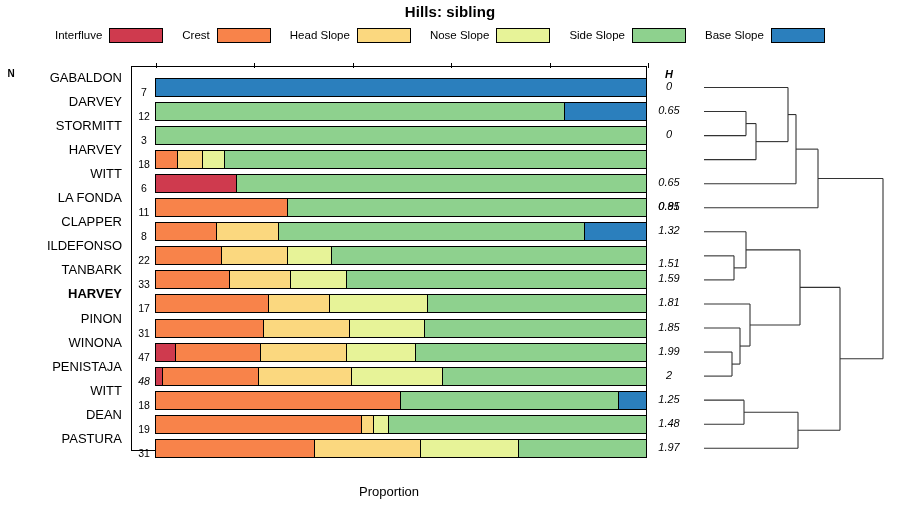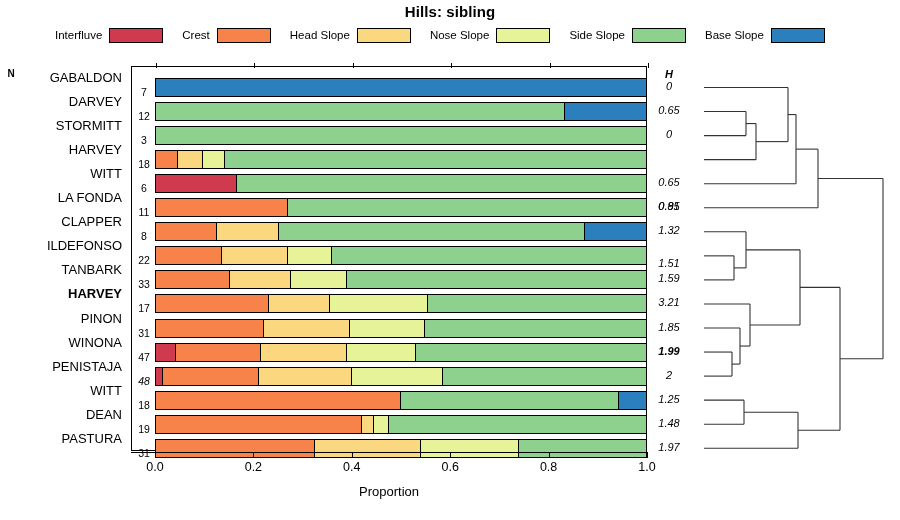--- a/index.html
+++ b/index.html
@@ -192,39 +192,39 @@
       <div class="ncell" style="left: 133px; top: 278.4px;">33</div>
       <div class="hcell" style="top: 272.4px;">1.59</div>
       <div class="bar" style="left: 155px; top: 270.4px; width: 492px;">
         <div class="seg" style="width: 15%; background: rgb(248, 131, 74);"></div>
         <div class="seg" style="width: 12.5%; background: rgb(251, 216, 127);"></div>
         <div class="seg" style="width: 11.5%; background: rgb(231, 243, 152);"></div>
         <div class="seg" style="width: 61%; background: rgb(142, 209, 142);"></div>
       </div>
       <div class="ylab bold" style="left: 0px; top: 286.45px; width: 122px;">HARVEY</div>
       <div class="ncell" style="left: 133px; top: 302.45px;">17</div>
-      <div class="hcell" style="top: 296.45px;">3.21</div>
+      <div class="hcell" style="top: 296.45px;">1.81</div>
       <div class="bar" style="left: 155px; top: 294.45px; width: 492px;">
         <div class="seg" style="width: 23%; background: rgb(248, 131, 74);"></div>
         <div class="seg" style="width: 12.5%; background: rgb(251, 216, 127);"></div>
         <div class="seg" style="width: 20%; background: rgb(231, 243, 152);"></div>
         <div class="seg" style="width: 44.5%; background: rgb(142, 209, 142);"></div>
       </div>
       <div class="ylab" style="left: 0px; top: 310.5px; width: 122px;">PINON</div>
       <div class="ncell" style="left: 133px; top: 326.5px;">31</div>
       <div class="hcell" style="top: 320.5px;">1.85</div>
       <div class="bar" style="left: 155px; top: 318.5px; width: 492px;">
         <div class="seg" style="width: 22%; background: rgb(248, 131, 74);"></div>
         <div class="seg" style="width: 17.5%; background: rgb(251, 216, 127);"></div>
         <div class="seg" style="width: 15.5%; background: rgb(231, 243, 152);"></div>
         <div class="seg" style="width: 45%; background: rgb(142, 209, 142);"></div>
       </div>
       <div class="ylab" style="left: 0px; top: 334.55px; width: 122px;">WINONA</div>
       <div class="ncell" style="left: 133px; top: 350.55px;">47</div>
-      <div class="hcell" style="top: 344.55px; font-weight: bold;">1.99</div>
+      <div class="hcell" style="top: 344.55px;">1.99</div>
       <div class="bar" style="left: 155px; top: 342.55px; width: 492px;">
         <div class="seg" style="width: 4%; background: rgb(207, 58, 78);"></div>
         <div class="seg" style="width: 17.5%; background: rgb(248, 131, 74);"></div>
         <div class="seg" style="width: 17.5%; background: rgb(251, 216, 127);"></div>
         <div class="seg" style="width: 14%; background: rgb(231, 243, 152);"></div>
         <div class="seg" style="width: 47%; background: rgb(142, 209, 142);"></div>
       </div>
       <div class="ylab" style="left: 0px; top: 358.6px; width: 122px;">PENISTAJA</div>
       <div class="ncell" style="left: 133px; top: 374.6px; font-style: italic;">48</div>
       <div class="hcell" style="top: 368.6px;">2</div>
@@ -256,35 +256,20 @@
       <div class="ncell" style="left: 133px; top: 446.75px;">31</div>
       <div class="hcell" style="top: 440.75px;">1.97</div>
       <div class="bar" style="left: 155px; top: 438.75px; width: 492px;">
         <div class="seg" style="width: 32.5%; background: rgb(248, 131, 74);"></div>
         <div class="seg" style="width: 21.5%; background: rgb(251, 216, 127);"></div>
         <div class="seg" style="width: 20%; background: rgb(231, 243, 152);"></div>
         <div class="seg" style="width: 26%; background: rgb(142, 209, 142);"></div>
       </div>
     </div>
 
-  <div id="xaxis">
-    <div id="xline"></div>
-  <div class="xtick" style="left: 24px;"></div>
-      <div class="xticklab" style="left: 24px;">0.0</div>
-      <div class="xtick" style="left: 122.4px;"></div>
-      <div class="xticklab" style="left: 122.4px;">0.2</div>
-      <div class="xtick" style="left: 220.8px;"></div>
-      <div class="xticklab" style="left: 220.8px;">0.4</div>
-      <div class="xtick" style="left: 319.2px;"></div>
-      <div class="xticklab" style="left: 319.2px;">0.6</div>
-      <div class="xtick" style="left: 417.6px;"></div>
-      <div class="xticklab" style="left: 417.6px;">0.8</div>
-      <div class="xtick" style="left: 516px;"></div>
-      <div class="xticklab" style="left: 516px;">1.0</div>
-    </div>
   <div id="xtitle">Proportion</div>
 
   <div id="dendro">
       <svg width="195" height="385">
         <line x1="4" y1="45.55" x2="46" y2="45.55" stroke="#333" stroke-width="1.1"></line>
         <line x1="4" y1="69.6" x2="46" y2="69.6" stroke="#333" stroke-width="1.1"></line>
         <line x1="46" y1="45.55" x2="46" y2="69.6" stroke="#333" stroke-width="1.1"></line>
         <line x1="46" y1="57.574999999999996" x2="56" y2="57.574999999999996" stroke="#333" stroke-width="1.1"></line>
         <line x1="4" y1="93.65" x2="56" y2="93.65" stroke="#333" stroke-width="1.1"></line>
         <line x1="56" y1="57.574999999999996" x2="56" y2="93.65" stroke="#333" stroke-width="1.1"></line>

